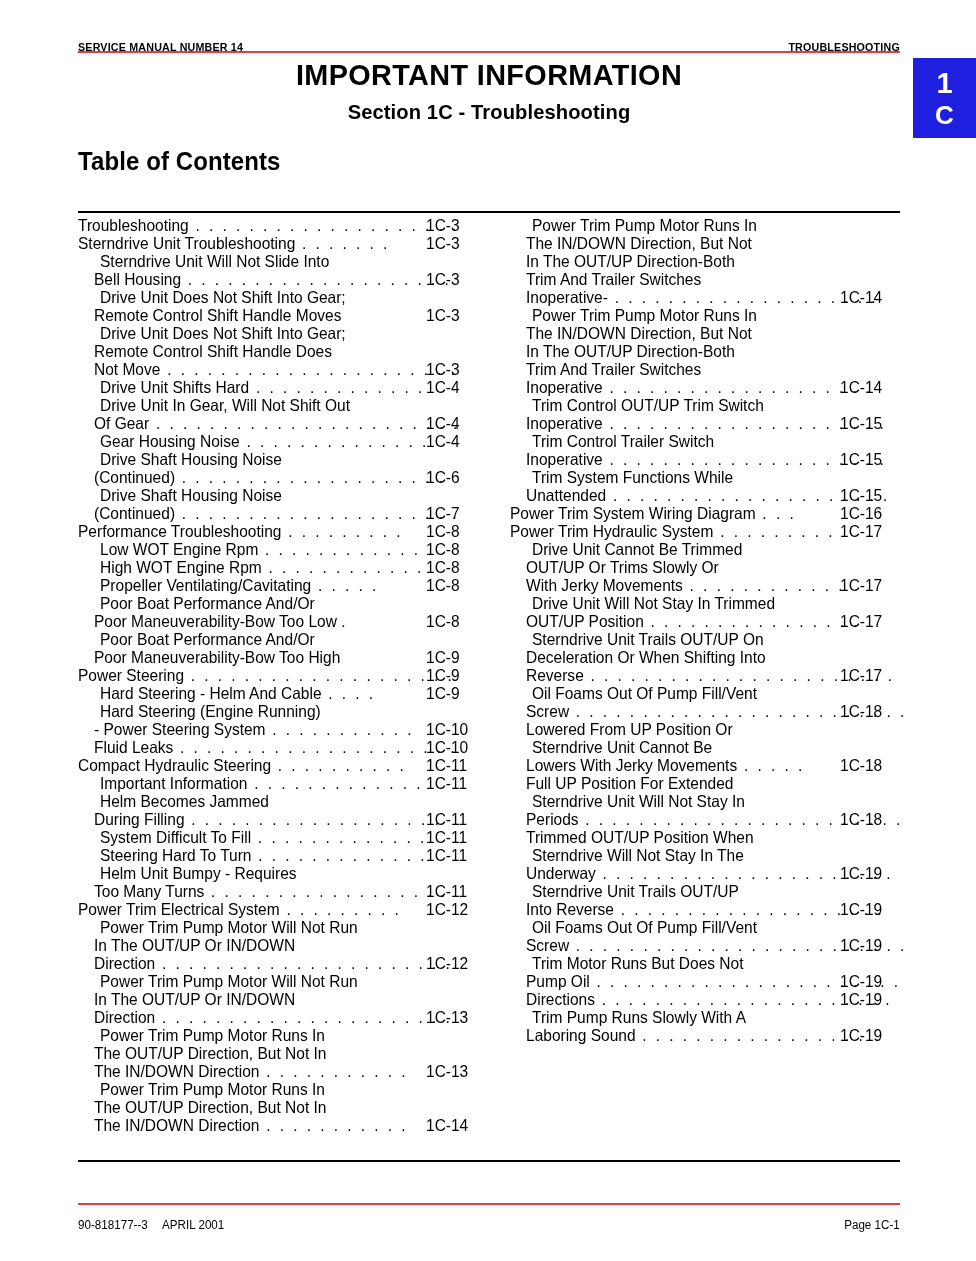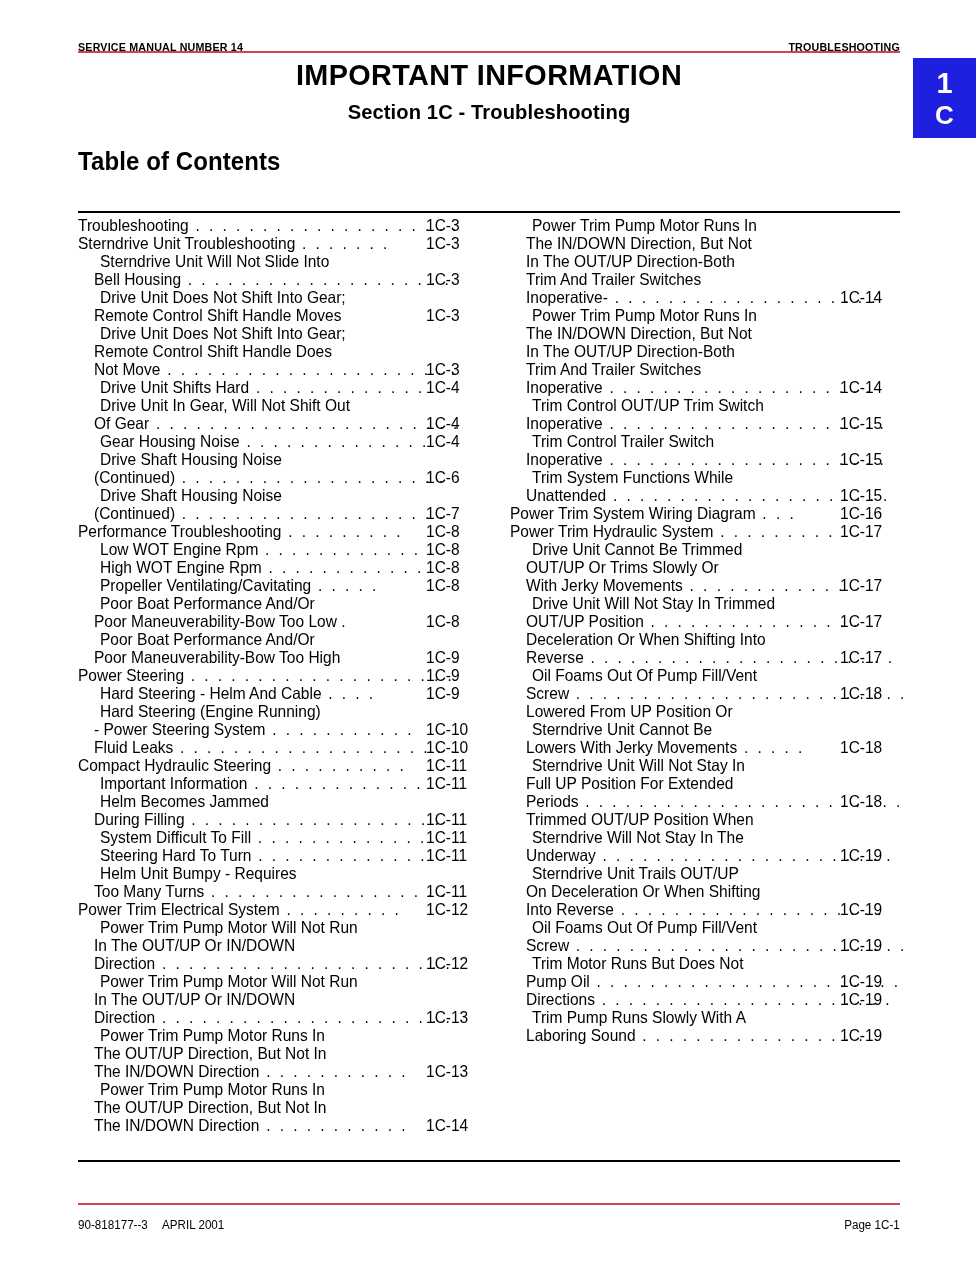--- a/index.html
+++ b/index.html
@@ -471,20 +471,23 @@
         <span class="toc-page">1C-17</span>
       </div>
       <div class="toc-line">
         <span class="toc-text lv1">Drive Unit Will Not Stay In Trimmed</span>
       </div>
       <div class="toc-line">
         <span class="toc-text lv2">OUT/UP Position<span class="leader"> . . . . . . . . . . . . . . . .</span></span>
         <span class="toc-page">1C-17</span>
       </div>
       <div class="toc-line">
+        <span class="toc-text lv1">Sterndrive Unit Trails OUT/UP On</span>
+      </div>
+      <div class="toc-line">
         <span class="toc-text lv2">Deceleration Or When Shifting Into</span>
       </div>
       <div class="toc-line">
         <span class="toc-text lv2">Reverse<span class="leader"> . . . . . . . . . . . . . . . . . . . . . . .</span></span>
         <span class="toc-page">1C-17</span>
       </div>
       <div class="toc-line">
         <span class="toc-text lv1">Oil Foams Out Of Pump Fill/Vent</span>
       </div>
       <div class="toc-line">
@@ -495,44 +498,41 @@
         <span class="toc-text lv2">Lowered From UP Position Or</span>
       </div>
       <div class="toc-line">
         <span class="toc-text lv1">Sterndrive Unit Cannot Be</span>
       </div>
       <div class="toc-line">
         <span class="toc-text lv2">Lowers With Jerky Movements<span class="leader"> . . . . .</span></span>
         <span class="toc-page">1C-18</span>
       </div>
       <div class="toc-line">
+        <span class="toc-text lv2">Full UP Position For Extended</span>
+      </div>
+      <div class="toc-line">
         <span class="toc-text lv1">Sterndrive Unit Will Not Stay In</span>
-      </div>
-      <div class="toc-line">
-        <span class="toc-text lv2">Full UP Position For Extended</span>
       </div>
       <div class="toc-line">
         <span class="toc-text lv2">Periods<span class="leader"> . . . . . . . . . . . . . . . . . . . . . . . .</span></span>
         <span class="toc-page">1C-18</span>
       </div>
       <div class="toc-line">
         <span class="toc-text lv2">Trimmed OUT/UP Position When</span>
       </div>
       <div class="toc-line">
         <span class="toc-text lv1">Sterndrive Will Not Stay In The</span>
       </div>
       <div class="toc-line">
         <span class="toc-text lv2">Underway<span class="leader"> . . . . . . . . . . . . . . . . . . . . . .</span></span>
         <span class="toc-page">1C-19</span>
       </div>
       <div class="toc-line">
         <span class="toc-text lv1">Sterndrive Unit Trails OUT/UP</span>
-      </div>
-      <div class="toc-line">
-        <span class="toc-text lv2">On Deceleration Or When Shifting</span>
       </div>
       <div class="toc-line">
         <span class="toc-text lv2">Into Reverse<span class="leader"> . . . . . . . . . . . . . . . . . . . .</span></span>
         <span class="toc-page">1C-19</span>
       </div>
       <div class="toc-line">
         <span class="toc-text lv1">Oil Foams Out Of Pump Fill/Vent</span>
       </div>
       <div class="toc-line">
         <span class="toc-text lv2">Screw<span class="leader"> . . . . . . . . . . . . . . . . . . . . . . . . .</span></span>

